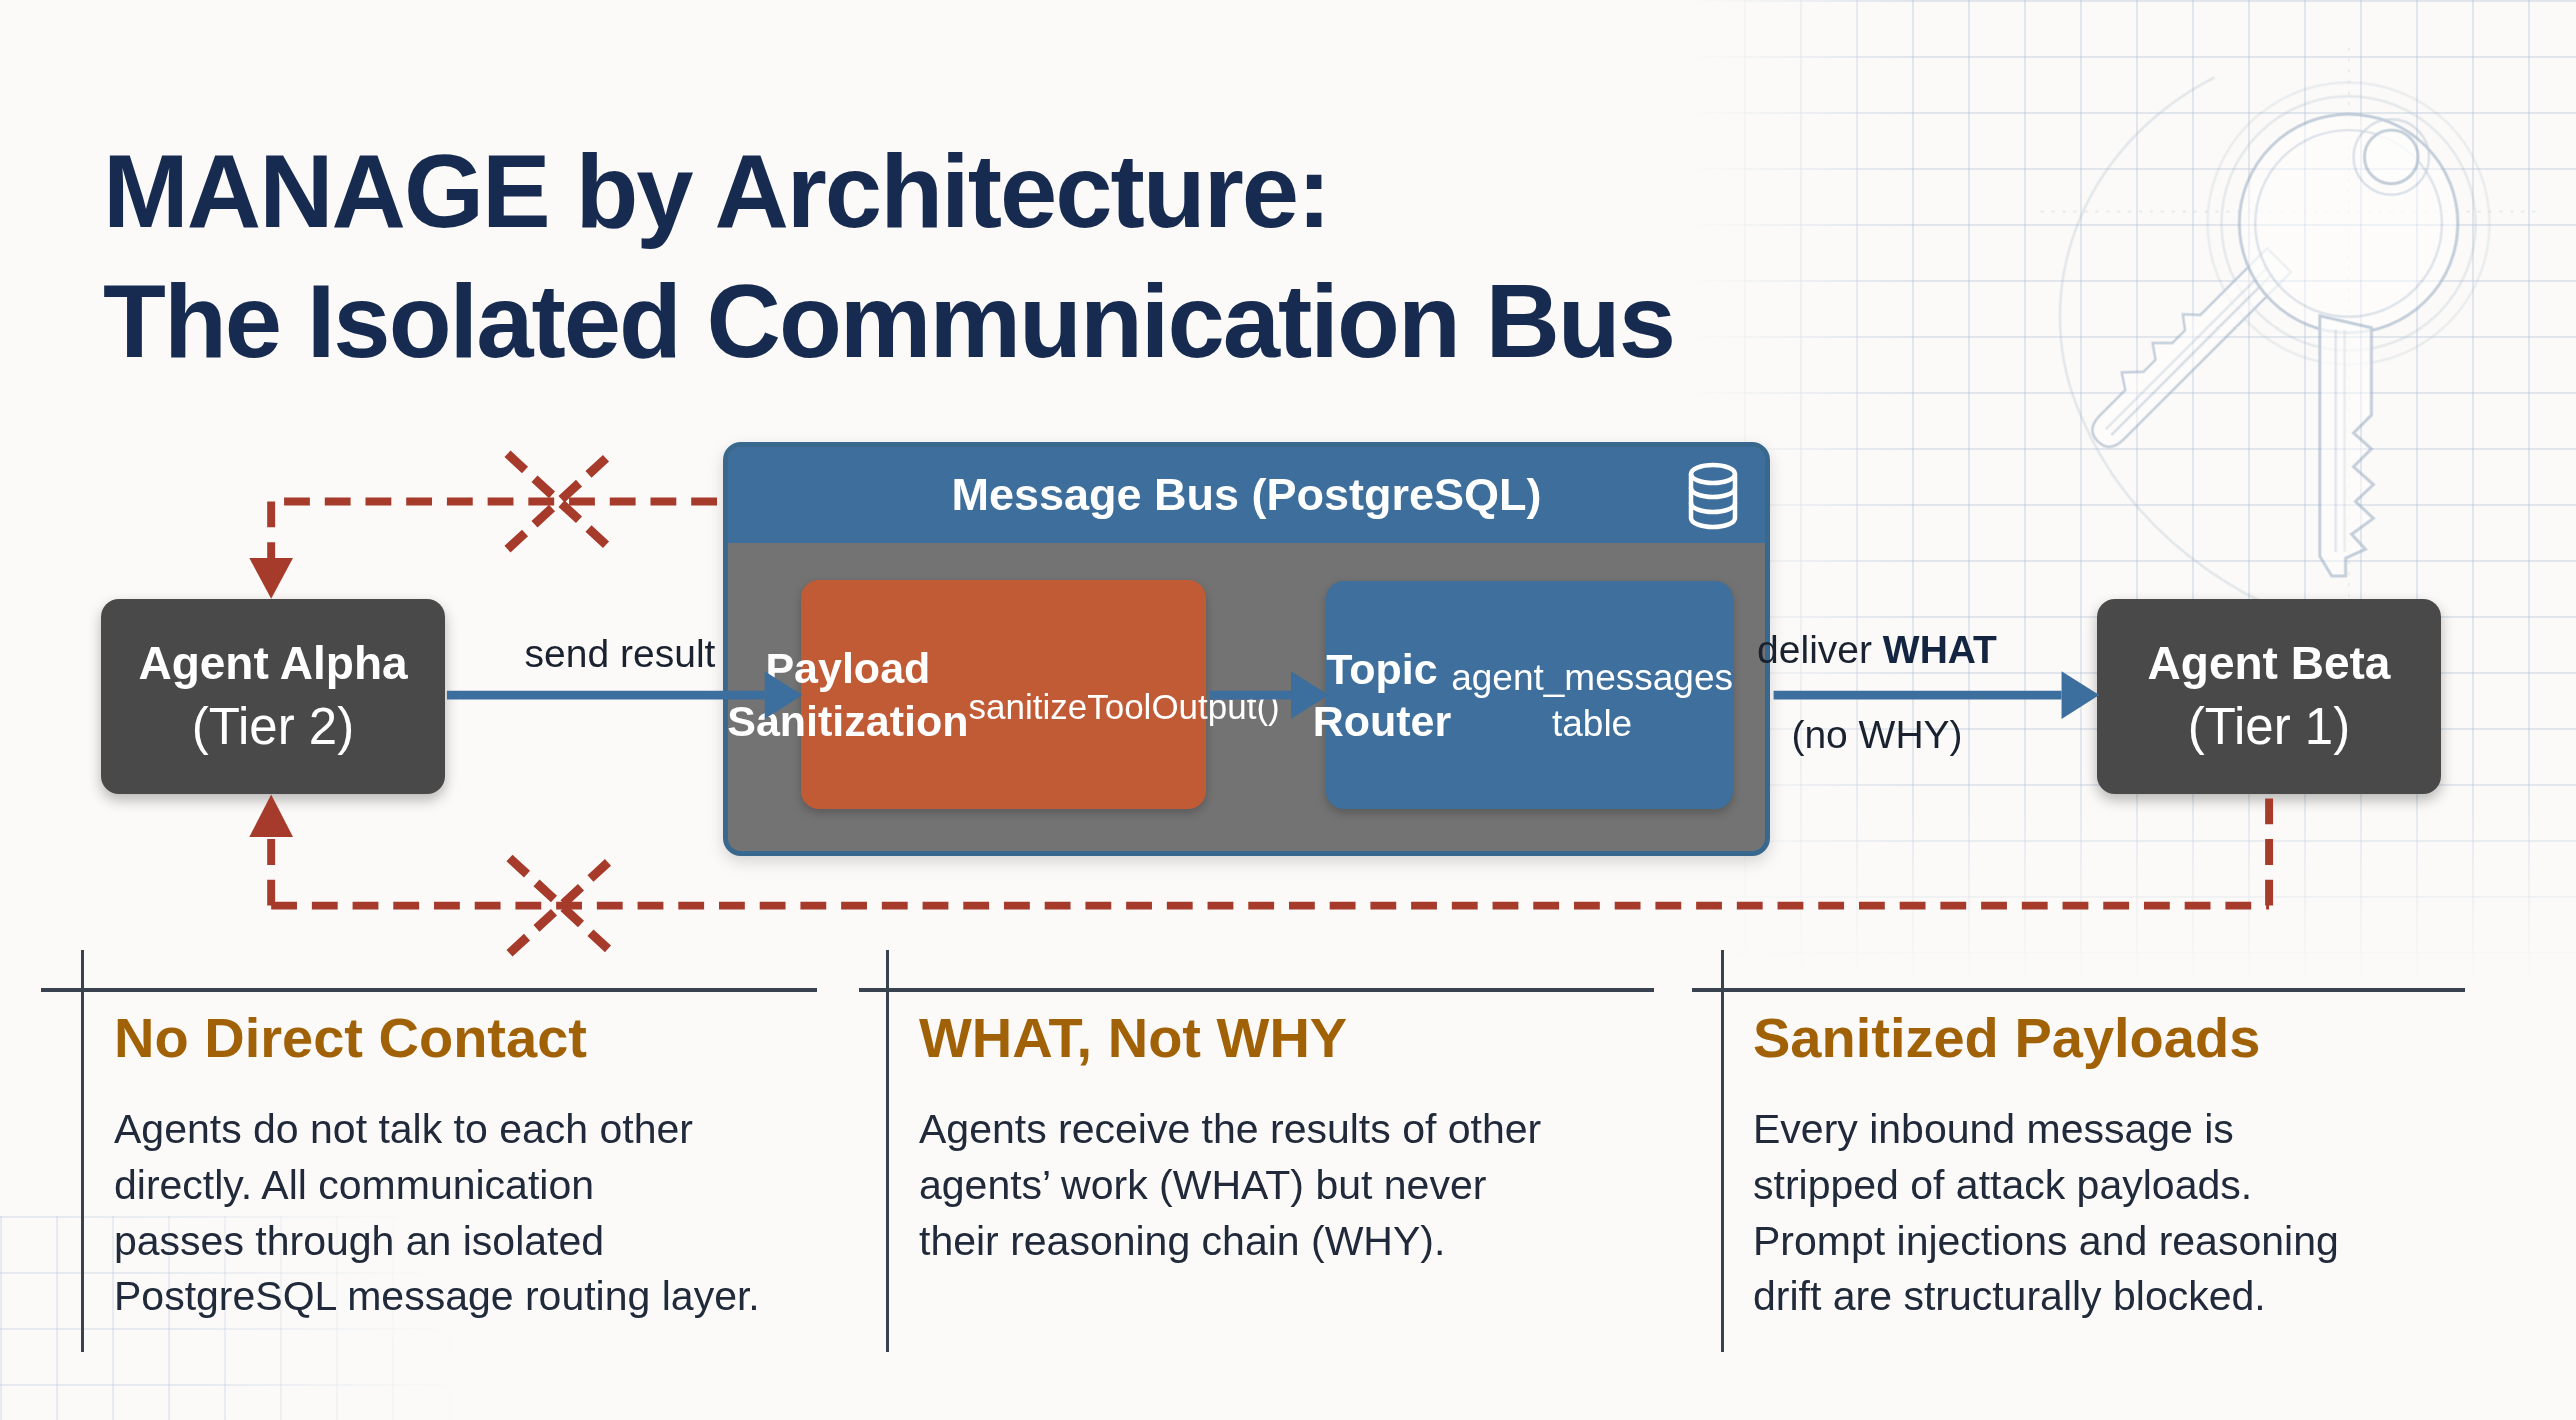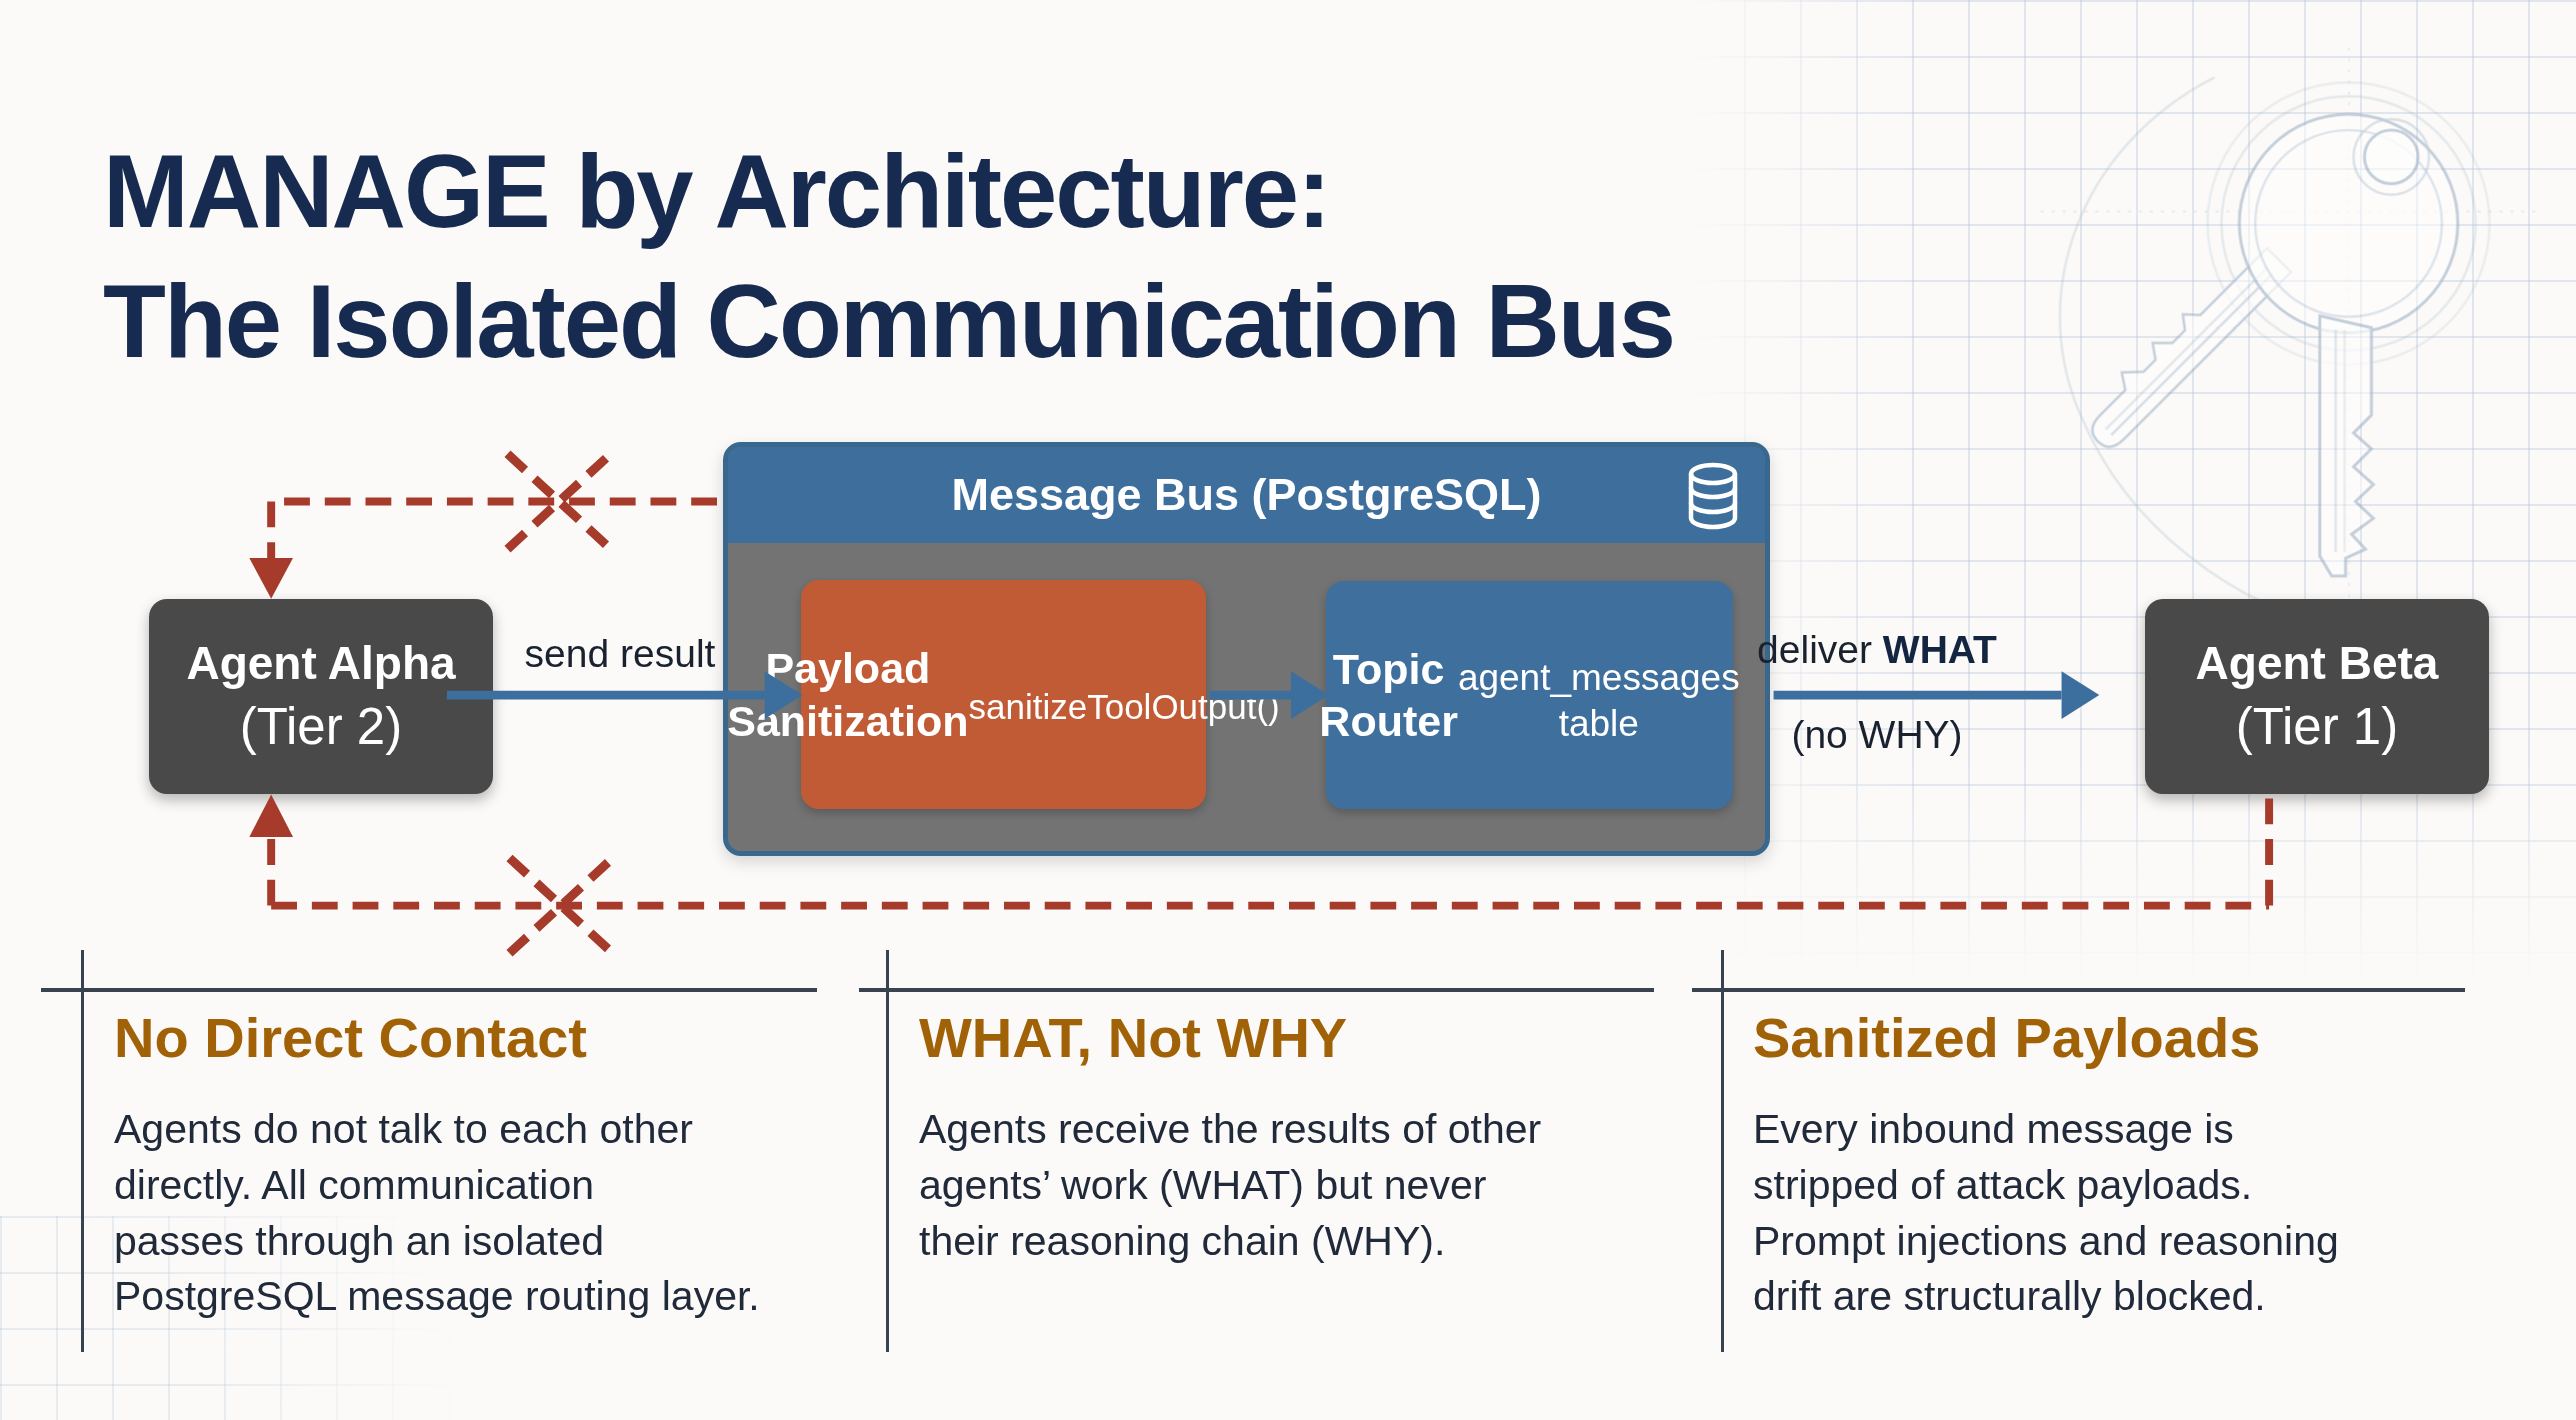--- a/index.html
+++ b/index.html
@@ -46,21 +46,20 @@
     line-height:1.26;color:#172b50;white-space:pre-line;
   }
 
   
   .agent{
     position:absolute;width:344px;height:195px;
     background:#494949;border-radius:18px;
     color:#fff;display:flex;flex-direction:column;align-items:center;justify-content:center;
     box-shadow:0 6px 14px rgba(0,0,0,.28);
     text-align:center;
-    margin-left:48px;
   }
   .agent-alpha{left:101px;top:599px;}
   .agent-beta{left:2097px;top:599px;}
   .agent-name{font-size:46px;font-weight:bold;line-height:1.15;}
   .agent-tier{font-size:51px;margin-top:8px;}
 
   
   .bus{
     position:absolute;left:723px;top:442px;width:1047px;height:414px;
     border:5px solid #39688f;border-radius:18px;background:#737373;
@@ -73,21 +72,21 @@
   }
   .bus-title{color:#fff;font-size:45px;font-weight:bold;}
   .db-icon{position:absolute;right:24px;top:15px;}
 
   .inner-box{
     position:absolute;color:#fff;border-radius:18px;text-align:center;
     display:flex;align-items:center;justify-content:center;
     box-shadow:0 4px 10px rgba(0,0,0,.22);
   }
   .payload{left:801px;top:580px;width:405px;height:229px;background:#c05b36;}
-  .router {left:1326px;top:581px;width:407px;height:228px;background:#3e6f9d;}
+  .router {left:1326px;top:581px;width:407px;height:228px;background:#3e6f9d;justify-content:flex-end;}
   .inner-title{font-size:43px;font-weight:bold;line-height:1.22;white-space:pre-line;}
   .payload .inner-sub{font-size:35px;margin-top:24px;}
   .router  .inner-sub{font-size:37px;margin-top:12px;line-height:1.25;white-space:pre-line;}
 
   
   .flow-label{position:absolute;font-size:39px;color:#1a2230;text-align:center;}
   .send-result{left:471px;top:632px;width:298px;}
   .deliver{left:1733px;top:628px;width:288px;}
   .deliver b{color:#142541;}
   .no-why{left:1733px;top:713px;width:288px;}

